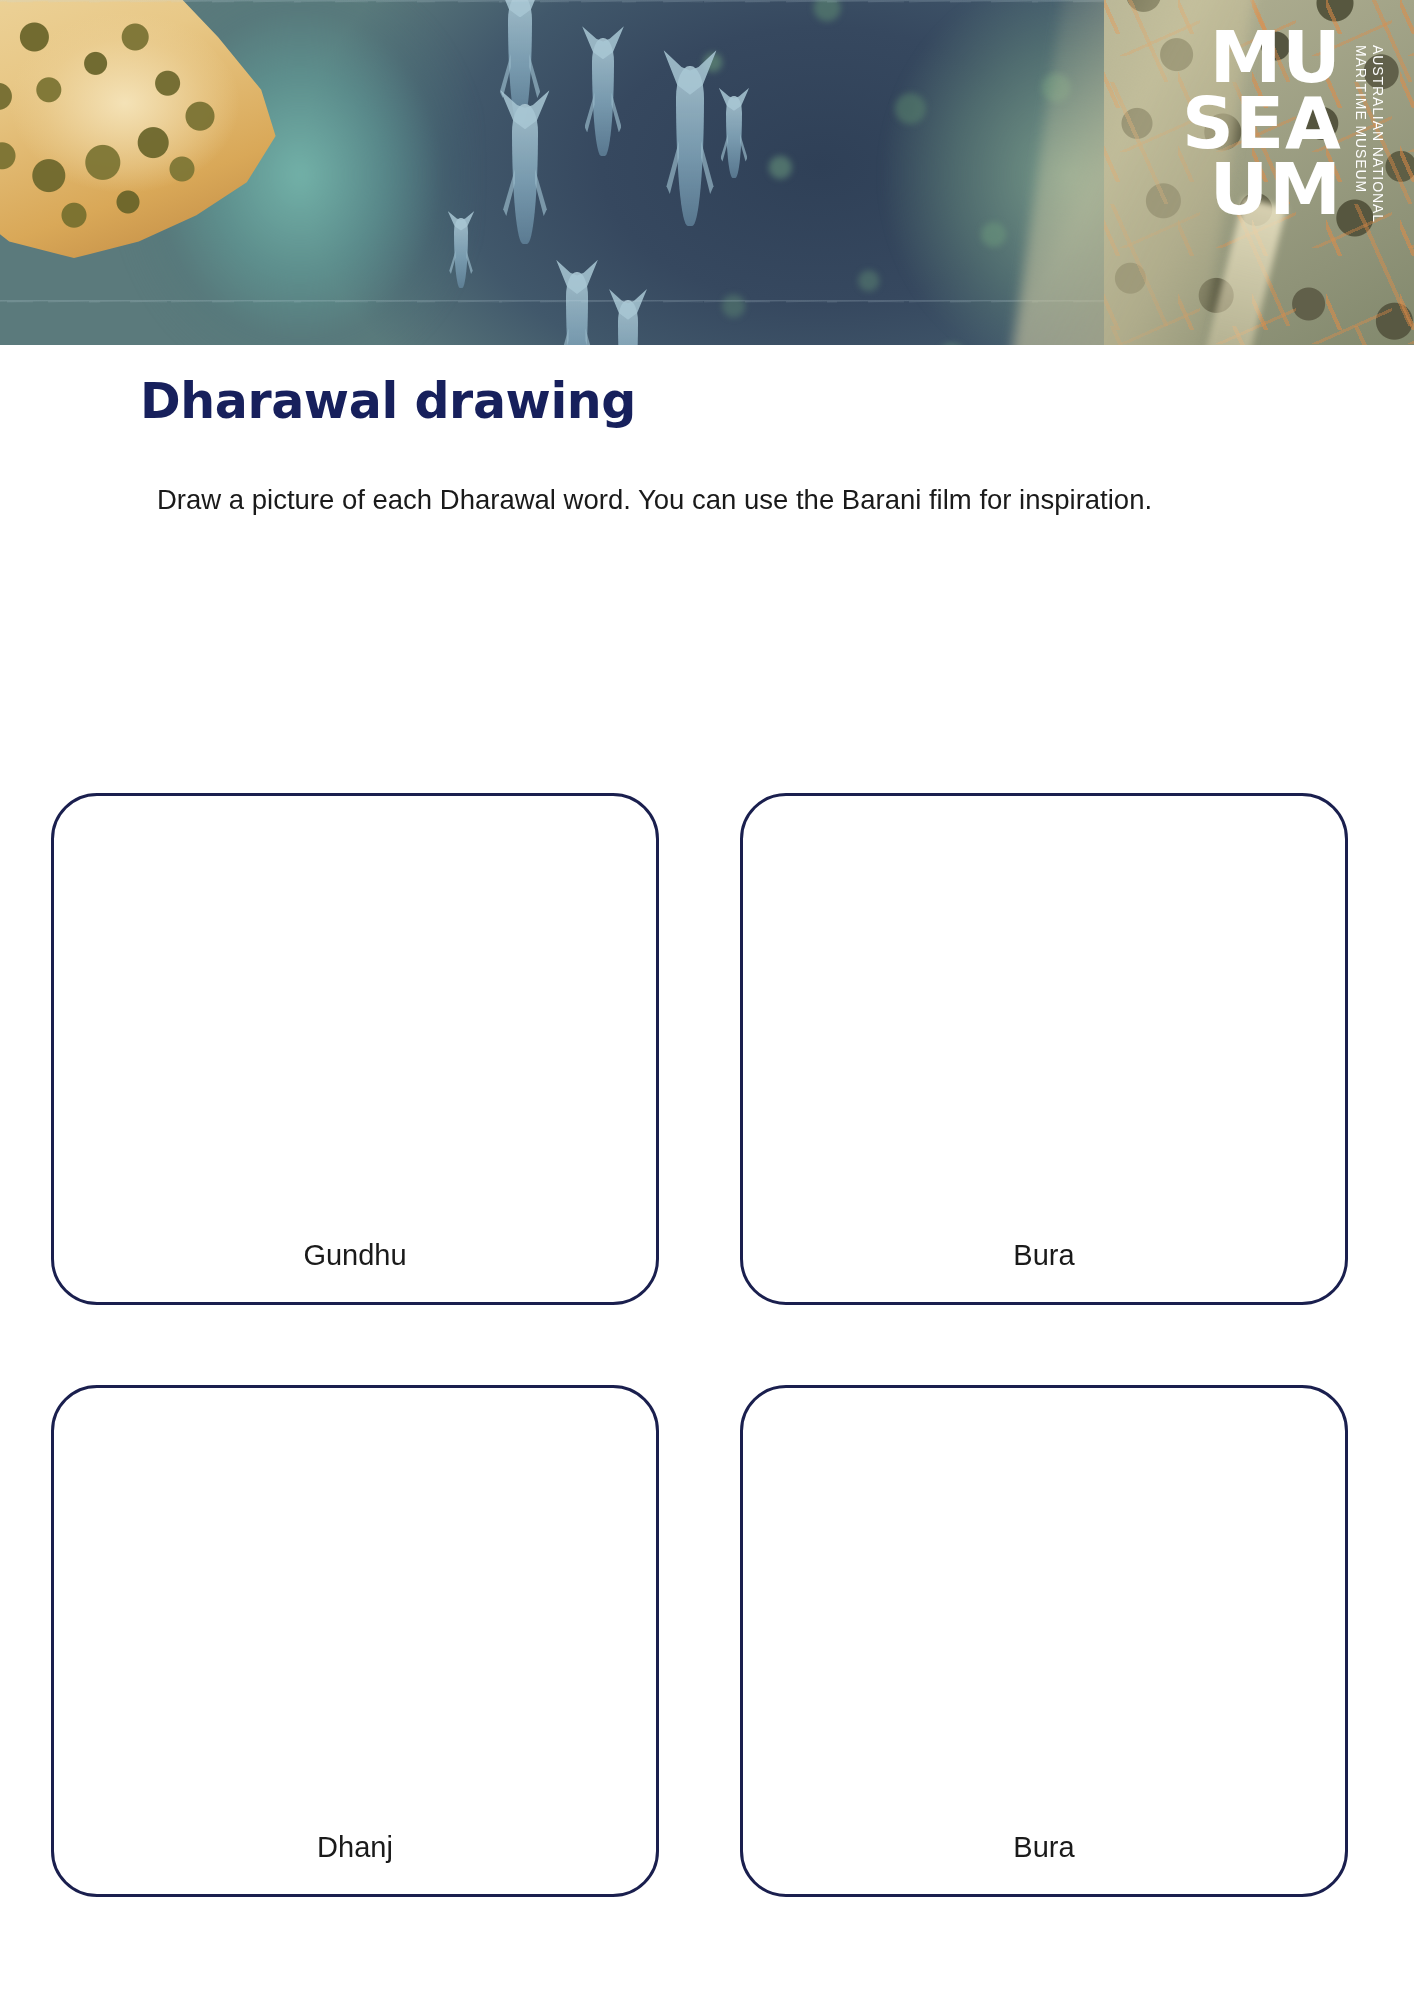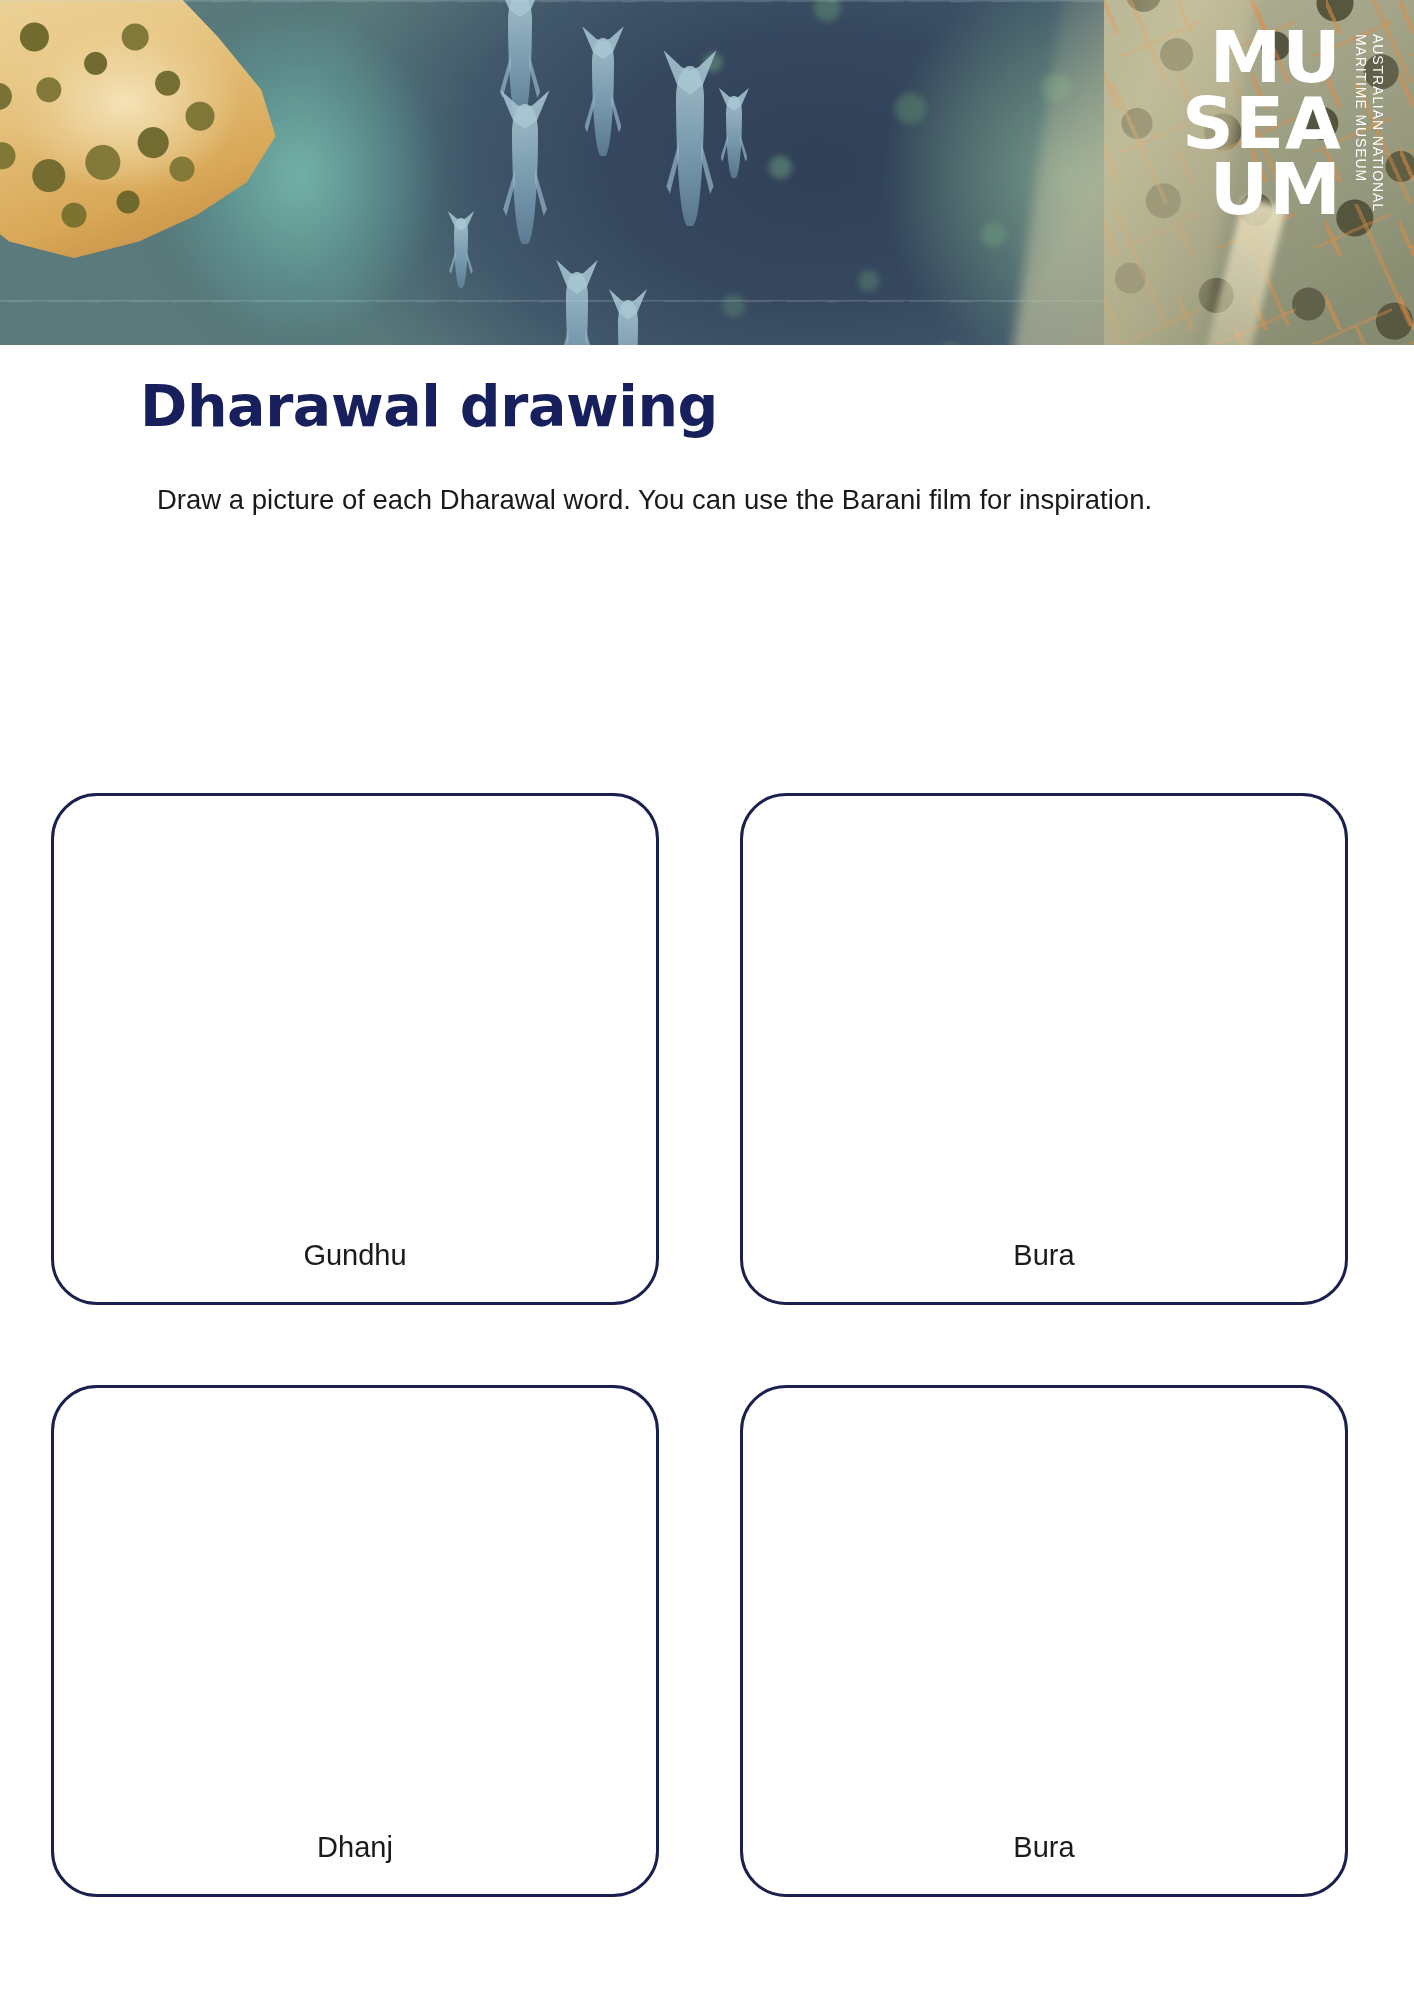--- a/index.html
+++ b/index.html
@@ -184,21 +184,21 @@
     position: absolute; right: 150px; top: 200px; width: 44px; height: 190px;
     background: linear-gradient(180deg, rgba(236,228,196,0.85), rgba(214,203,164,0.4));
     transform: rotate(14deg);
     filter: blur(3px);
   }
 
   
   .logo {
     position: absolute;
     right: 28px; top: 24px;
-    display: flex; align-items: flex-start; gap: 10px;
+    display: flex; align-items: flex-end; gap: 10px;
   }
   .logo-word {
     color: #ffffff;
     font-family: "DejaVu Sans", sans-serif;
     font-weight: 700;
     font-size: 72px;
     line-height: 0.92;
     letter-spacing: 1px;
     text-align: right;
   }
@@ -216,21 +216,21 @@
 
   
   .content { position: absolute; top: 345px; left: 0; width: 1414px; }
 
   .page-title {
     position: absolute;
     left: 140px; top: 28px;
     color: #17205c;
     font-family: "DejaVu Sans", sans-serif;
     font-weight: 700;
-    font-size: 57px;
+    font-size: 49px;
     letter-spacing: -0.4px;
     white-space: nowrap;
   }
 
   .intro {
     position: absolute;
     left: 141px; top: 117px;
     width: 1120px;
     color: #1a1a1a;
     font-size: 27.5px;

